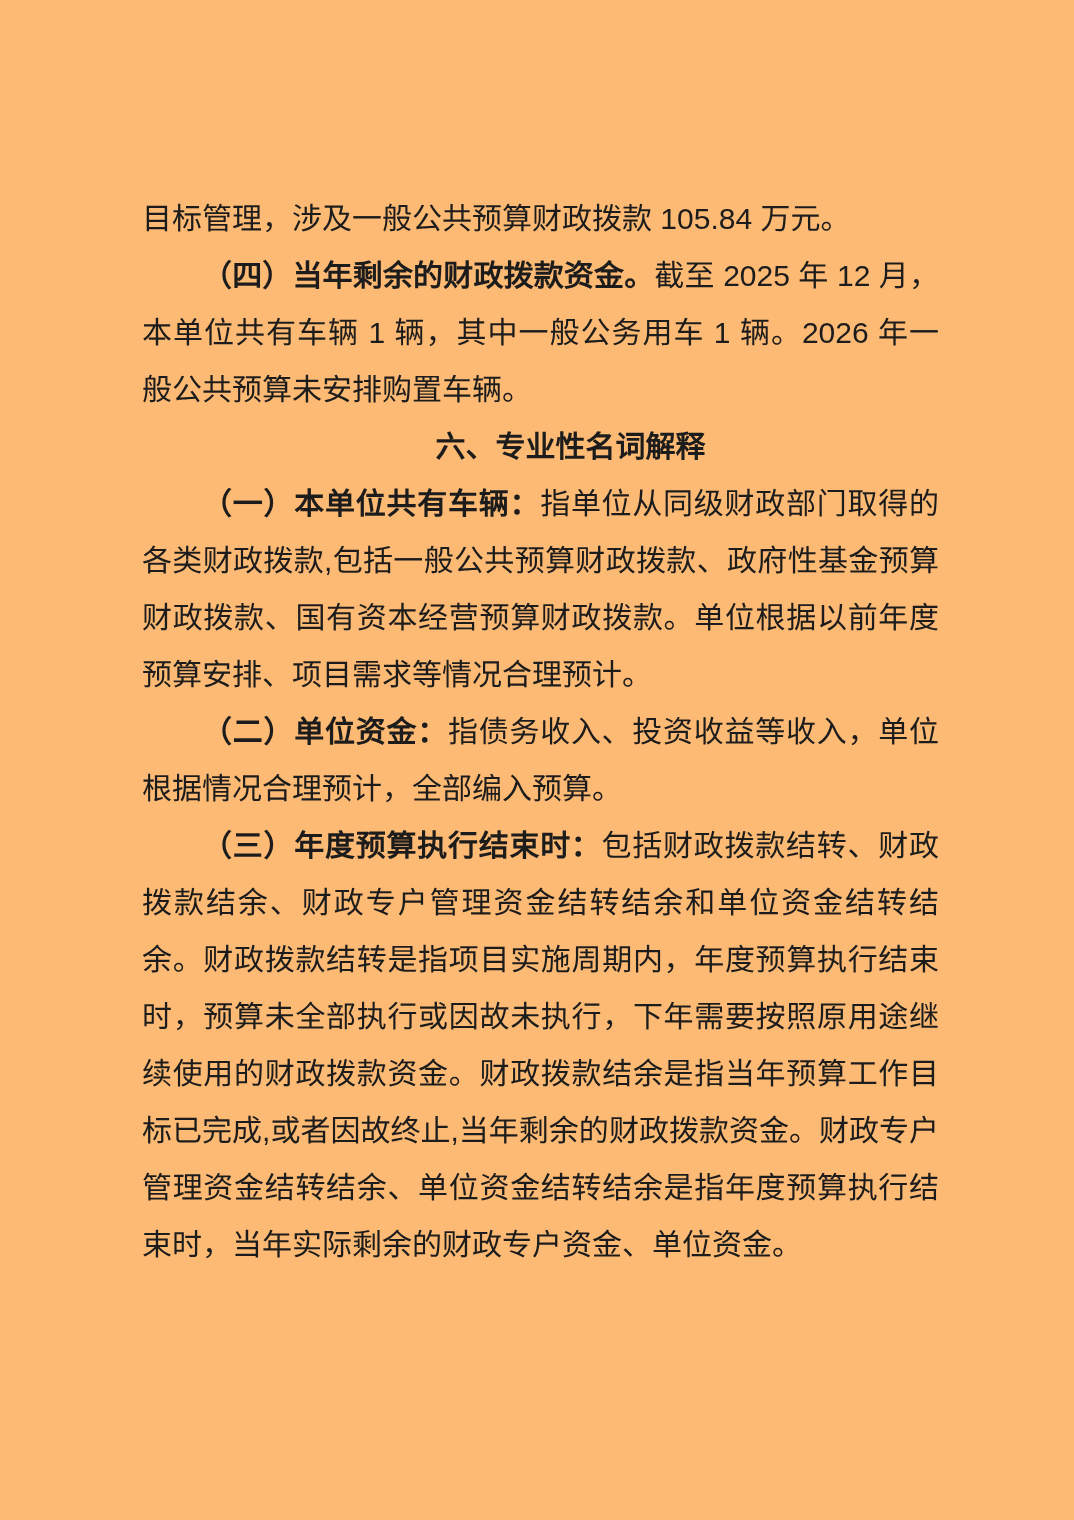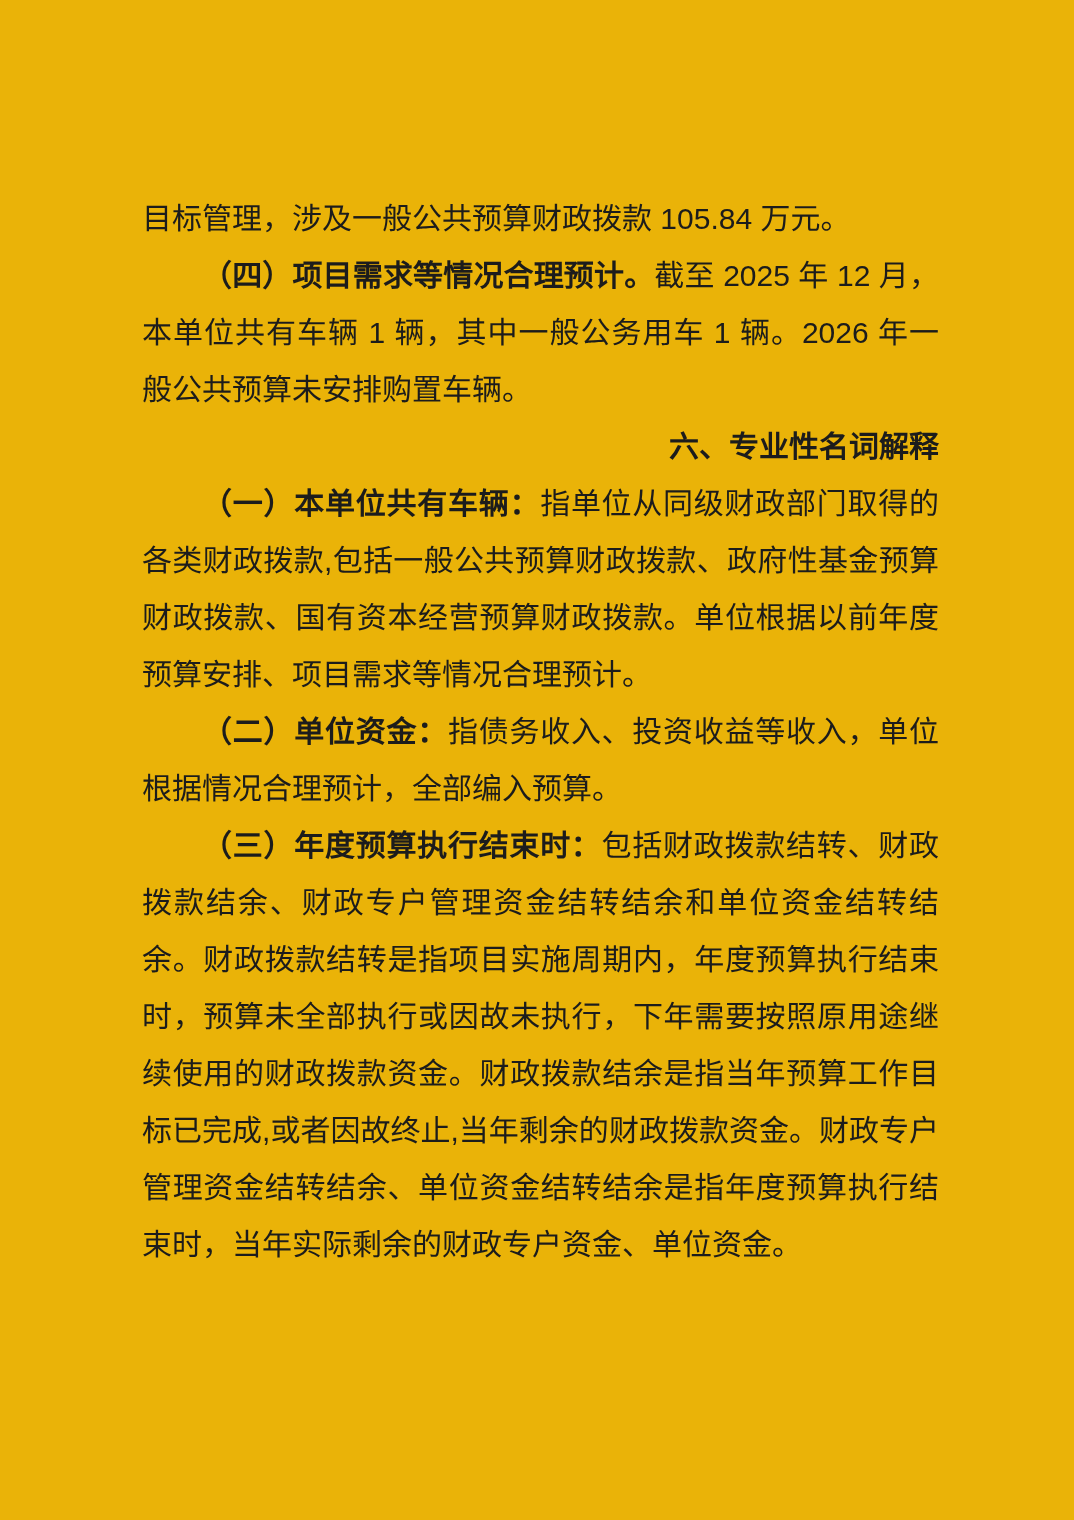--- a/index.html
+++ b/index.html
@@ -4,21 +4,21 @@
 <style>
   html, body {
     margin: 0;
     padding: 0;
     background: #ffffff;
   }
   .page {
     position: relative;
     width: 1074px;
     height: 1520px;
-    background: #eab308;
+    background: #fdba74;
     overflow: hidden;
   }
   .text-block {
     position: absolute;
     left: 142px;
     top: 190px;
     width: 797px;
     color: #1c1c1c;
     font-size: 30px;
     line-height: 57px;
@@ -39,35 +39,35 @@
     font-weight: bold;
   }
   .section-heading {
     margin: 0;
     padding: 0;
     text-indent: 2em;
     font-size: 30px;
     line-height: 57px;
     font-weight: bold;
     font-family: "Liberation Sans", sans-serif;
-    text-align: right;
+    text-align: center;
   }
 </style>
 </head>
 <body>
 
 <div class="page">
   <section class="text-block">
 
     <p class="para no-indent">
       <span>目标管理，涉及一般公共预算财政拨款 105.84 万元。</span>
     </p>
 
     <p class="para">
-      <span class="lead">（四）项目需求等情况合理预计。</span><span>截至 2025 年 12 月，本单位共有车辆 1 辆，其中一般公务用车 1 辆。2026 年一般公共预算未安排购置车辆。</span>
+      <span class="lead">（四）当年剩余的财政拨款资金。</span><span>截至 2025 年 12 月，本单位共有车辆 1 辆，其中一般公务用车 1 辆。2026 年一般公共预算未安排购置车辆。</span>
     </p>
 
 
     <h2 class="section-heading">六、专业性名词解释</h2>
 
     <p class="para">
       <span class="lead">（一）本单位共有车辆：</span><span>指单位从同级财政部门取得的各类财政拨款,包括一般公共预算财政拨款、政府性基金预算财政拨款、国有资本经营预算财政拨款。单位根据以前年度预算安排、项目需求等情况合理预计。</span>
     </p>
 
     <p class="para">

